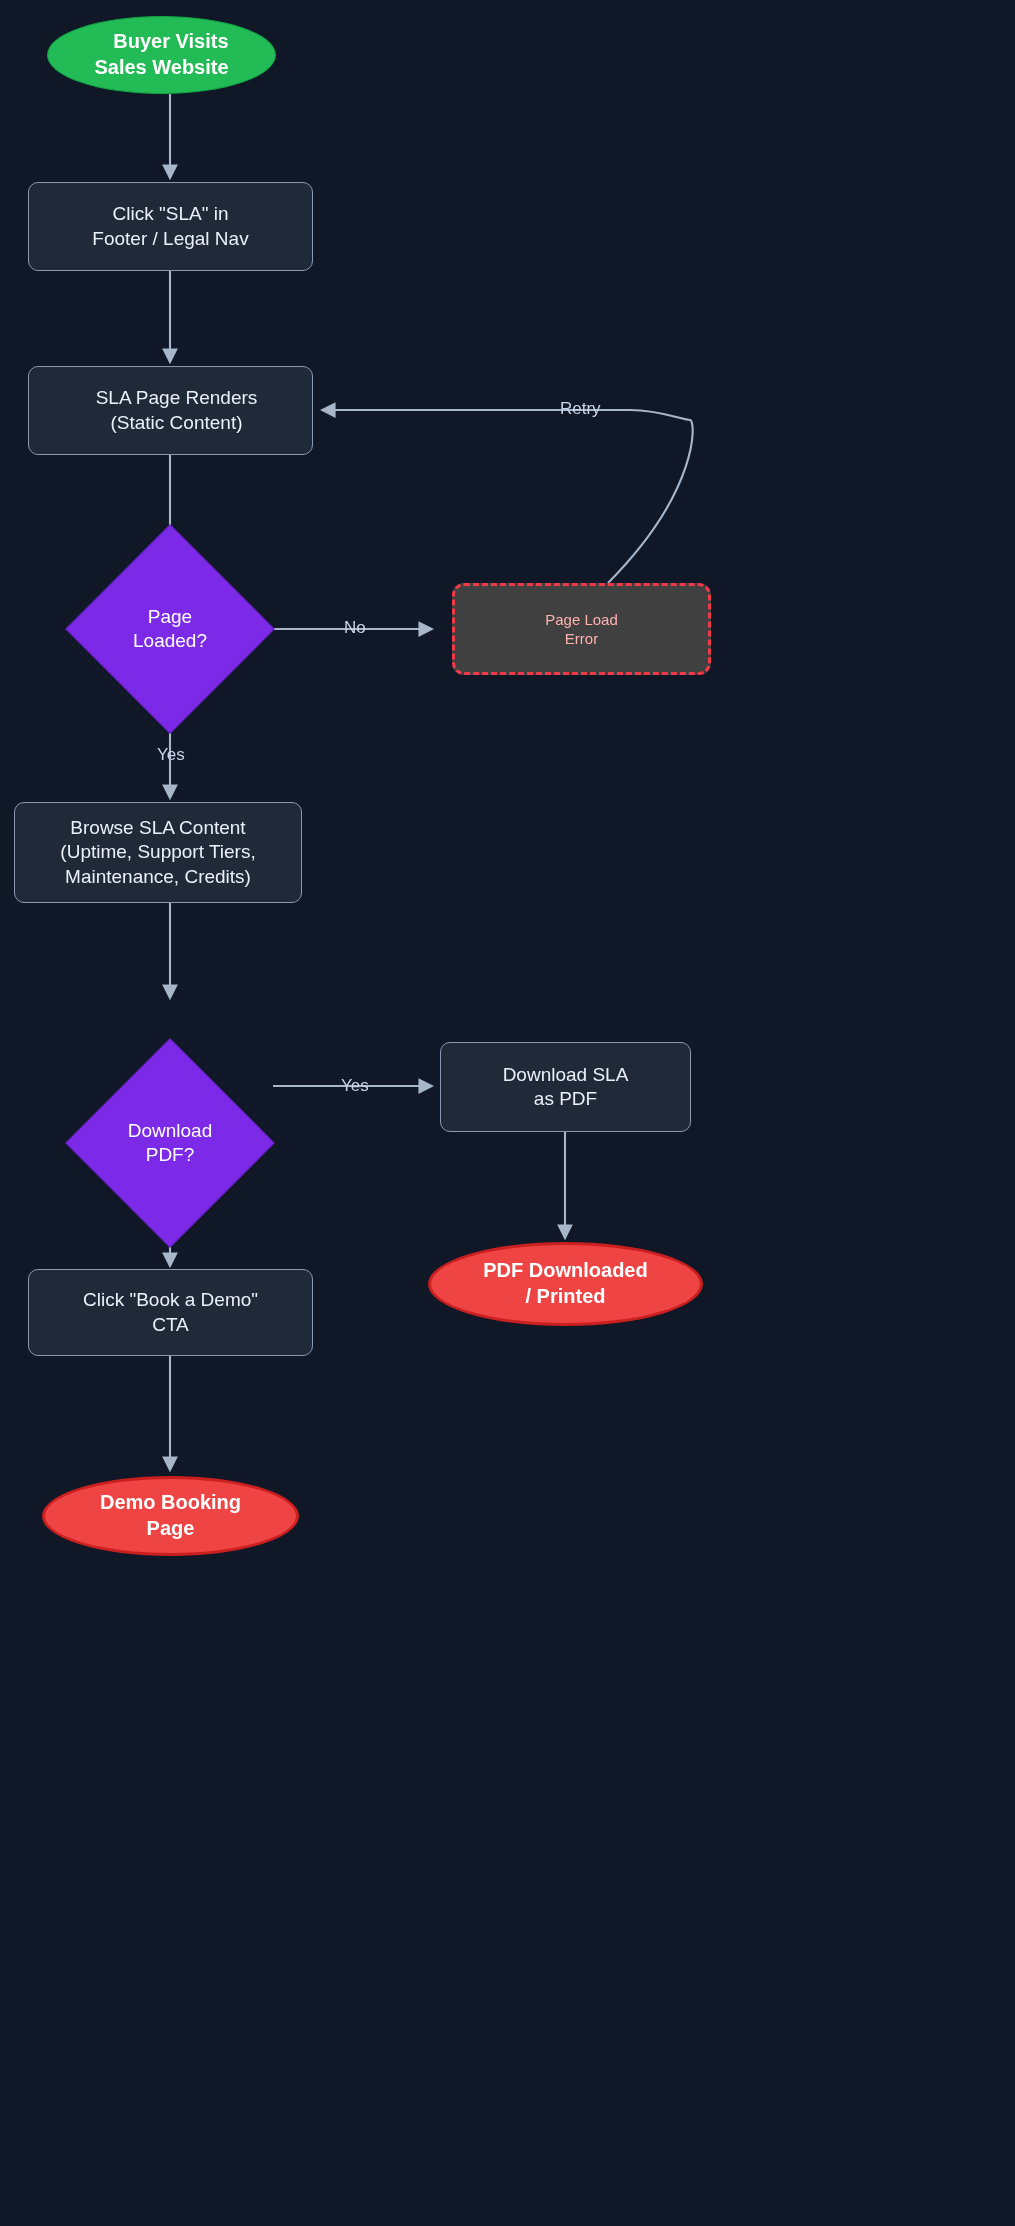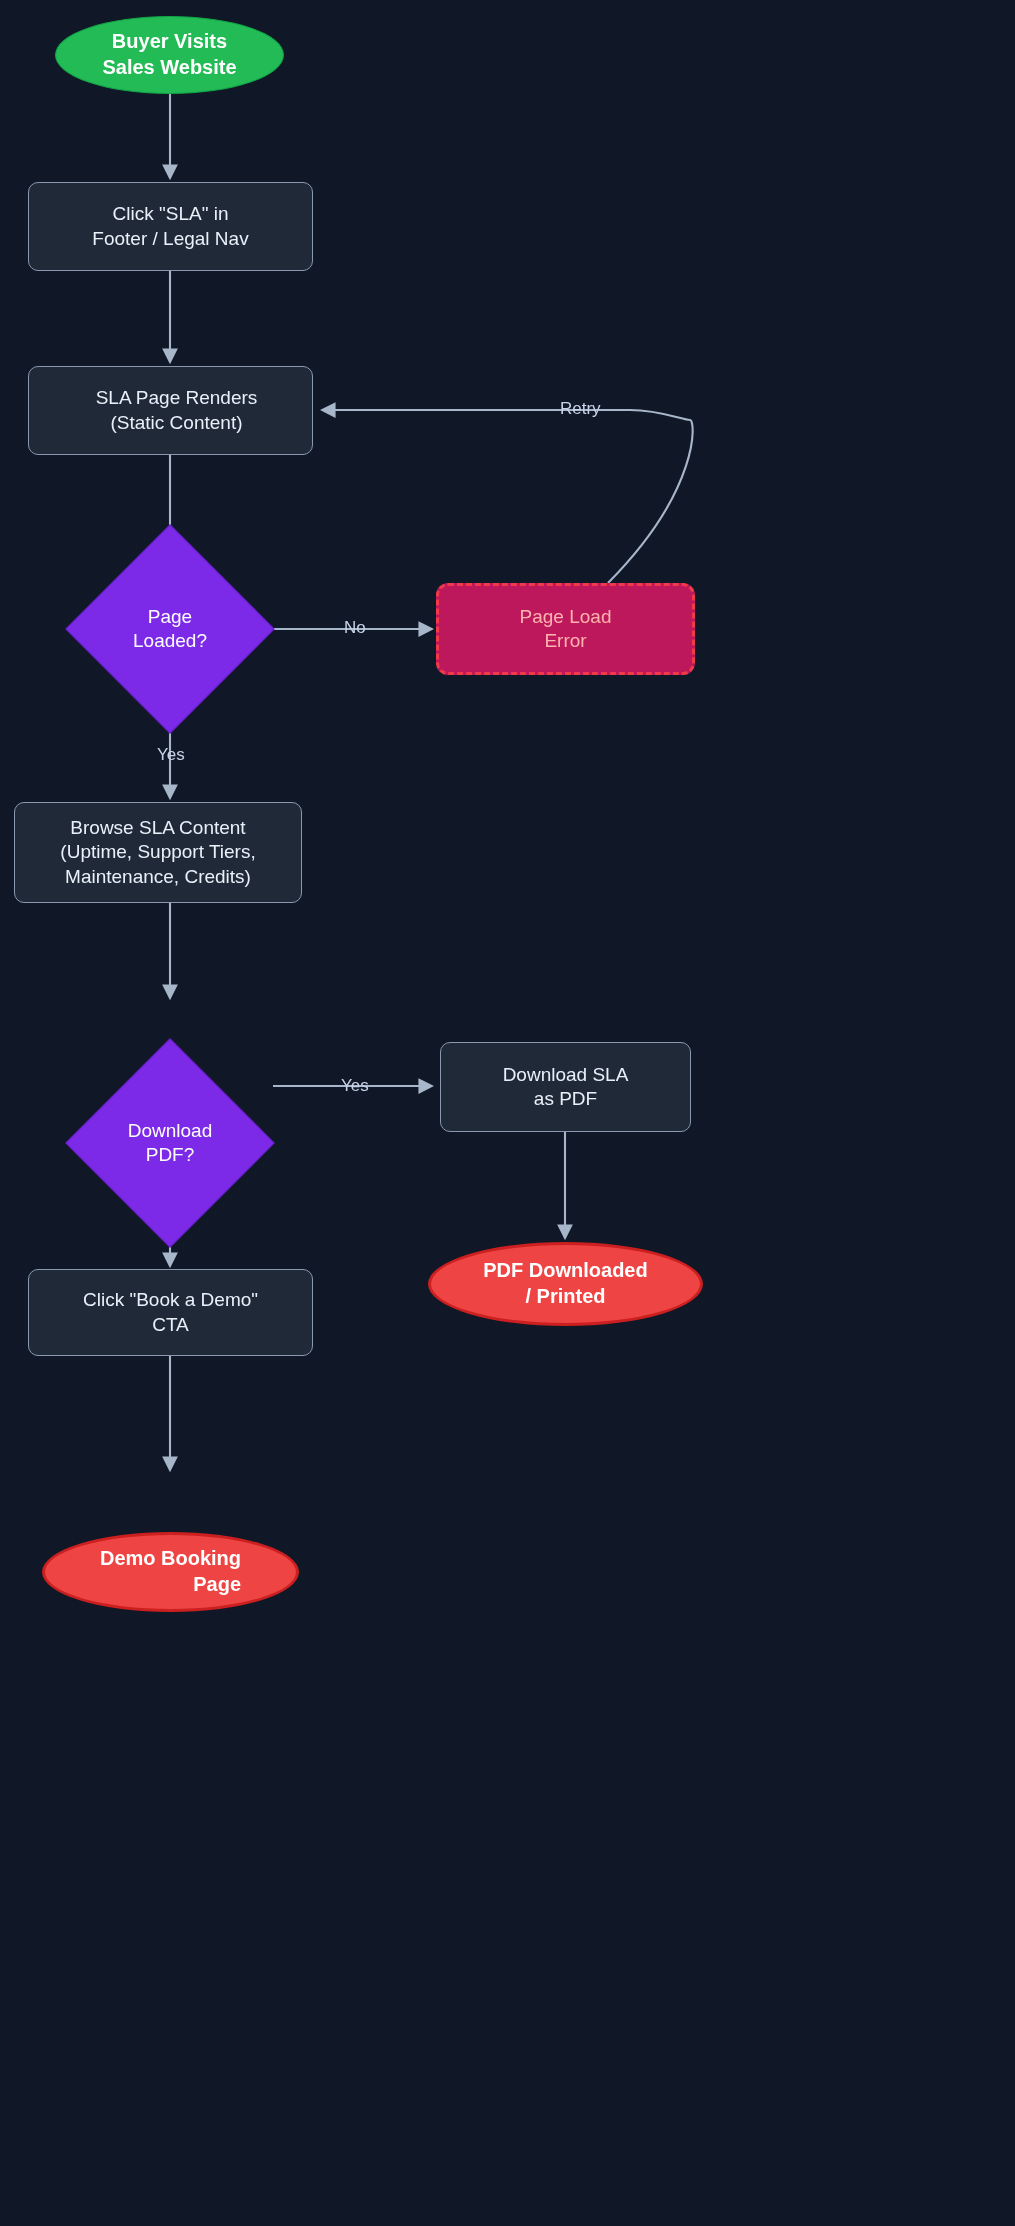--- a/index.html
+++ b/index.html
@@ -67,25 +67,26 @@
     border: 1.6px solid #6a1fcc;
     transform: rotate(45deg);
     box-sizing: border-box;
   }
   .decision .dia-label {
     position: relative;
     z-index: 2;
   }
   
   .err {
-    background: #be185d;
+    background: #404040;
     border: 3px dashed #f2394a;
     border-radius: 12px;
     color: #ffb3ae;
-    font-size: 19px;
+    font-size: 15px;
+    margin-left: 16px;
   }
   .edge-label {
     position: absolute;
     color: #c7d3e6;
     font-size: 17px;
     background: transparent;
     white-space: nowrap;
   }
 </style>
 </head>
@@ -127,21 +128,21 @@
 <div class="edge-label" style="left:344px; top:618px;">No</div>
 
 <div class="edge-label" style="left:560px; top:399px;">Retry</div>
 
 <div class="edge-label" style="left:157px; top:745px;">Yes</div>
 
 <div class="edge-label" style="left:341px; top:1076px;">Yes</div>
 
 <div class="edge-label" style="left:159px; top:1207px;">No</div>
 
-<div class="node term term-start" style="left:55px; top:16px; width:229px; height:78px;">
+<div class="node term term-start" style="left:47px; top:16px; width:229px; height:78px;text-align:right;">
   <span>Buyer Visits
 Sales Website</span>
 </div>
 
 <div class="node proc" style="left:28px; top:182px; width:285px; height:89px;">
   <span>Click "SLA" in
 Footer / Legal Nav</span>
 </div>
 
 <div class="node proc" style="left:28px; top:366px; width:285px; height:89px;padding-left:12px;">
@@ -180,16 +181,16 @@
 <div class="node term term-end" style="left:428px; top:1242px; width:275px; height:84px;">
   <span>PDF Downloaded
 / Printed</span>
 </div>
 
 <div class="node proc" style="left:28px; top:1269px; width:285px; height:87px;">
   <span>Click "Book a Demo"
 CTA</span>
 </div>
 
-<div class="node term term-end" style="left:42px; top:1532px; width:257px; height:80px;text-align:right;">
+<div class="node term term-end" style="left:42px; top:1476px; width:257px; height:80px;">
   <span>Demo Booking
 Page</span>
 </div>
 
 </body></html>

